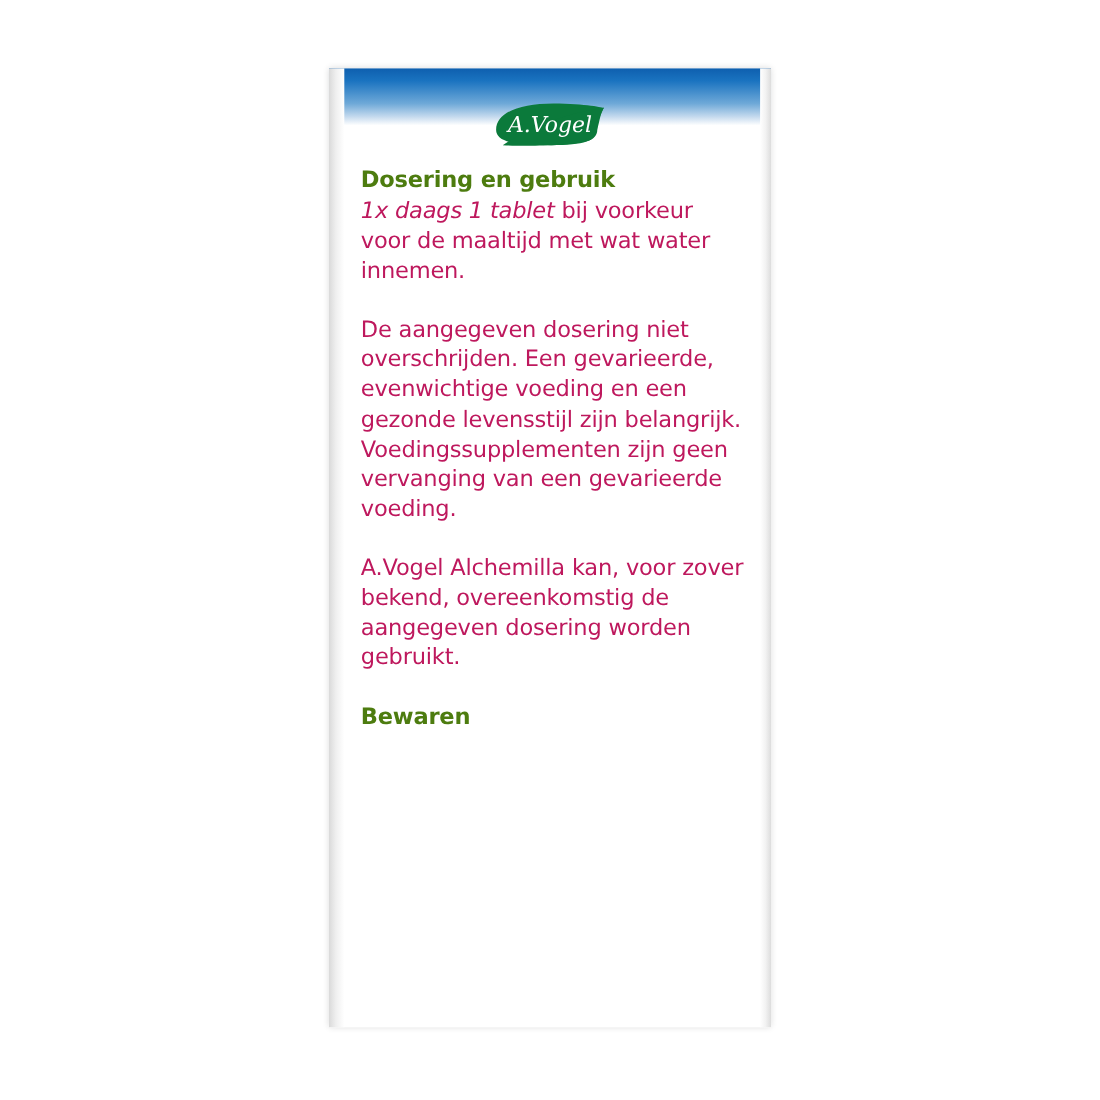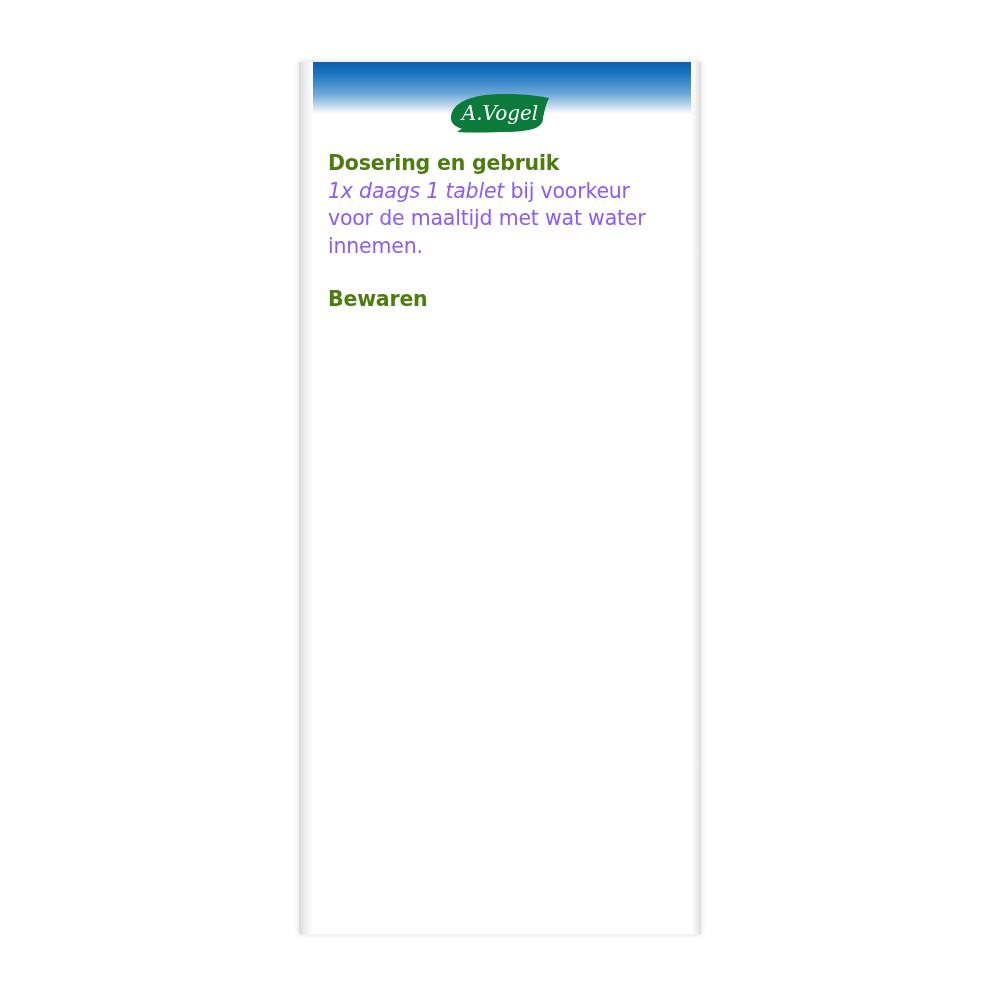--- a/index.html
+++ b/index.html
@@ -98,21 +98,21 @@
 
   .heading {
     color: #4d7c0f;
     font-size: 20.5px;
     font-weight: 700;
     line-height: 1.32;
     margin: 0 0 1px 0;
     letter-spacing: -0.2px;
   }
   .body {
-    color: #8b5cf6;
+    color: #be185d;
     font-size: 20.5px;
     line-height: 1.33;
     margin: 0;
     letter-spacing: -0.2px;
   }
   .body .em {
     font-style: italic;
   }
   .block { margin-bottom: 26px; }
 </style>
@@ -135,22 +135,26 @@
       <div class="logo-text">A.Vogel</div>
     </div>
 
     <div class="content">
 
       <div class="block">
         <p class="heading">Dosering en gebruik</p>
         <p class="body"><span class="em">1x daags 1 tablet</span><span> bij voorkeur voor de maaltijd met wat water innemen.</span></p>
       </div>
 
+      <div class="block">
+        <p class="body">De aangegeven dosering niet overschrijden. Een gevarieerde, evenwichtige voeding en een gezonde levensstijl zijn belangrijk. Voedingssupplementen zijn geen vervanging van een gevarieerde voeding.</p>
+      </div>
 
       <div class="block">
+        <p class="body">A.Vogel Alchemilla kan, voor zover bekend, overeenkomstig de aangegeven dosering worden gebruikt.</p>
       </div>
 
       <div class="block">
         <p class="heading">Bewaren</p>
       </div>
 
     </div>
   </div>
 </div>
 

